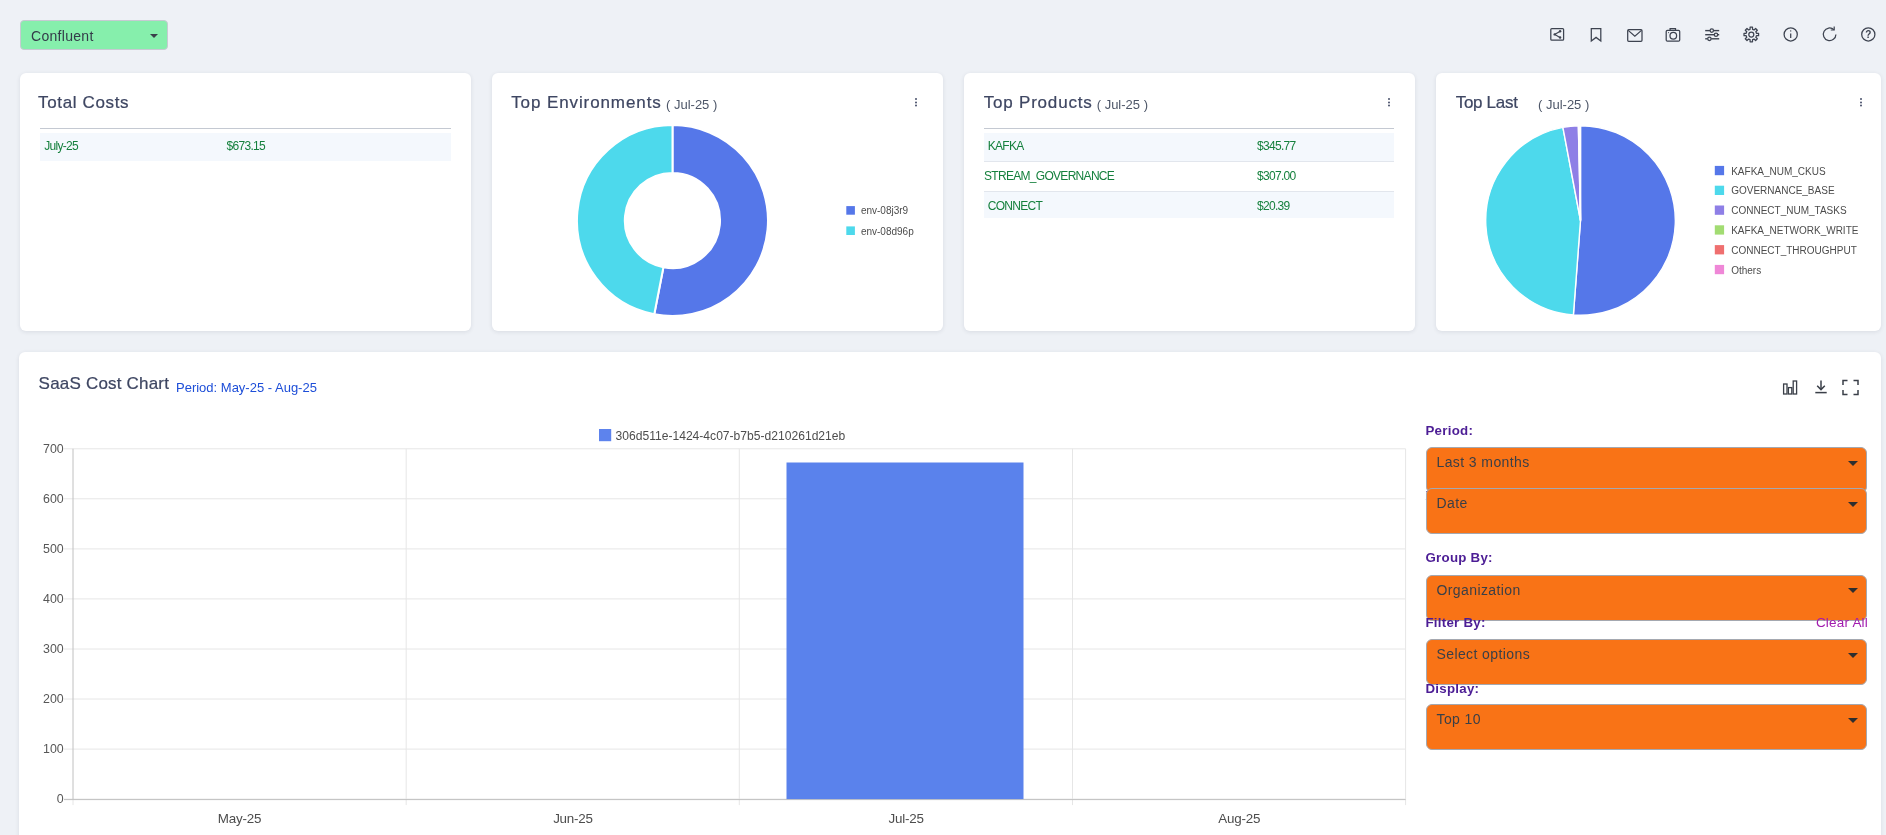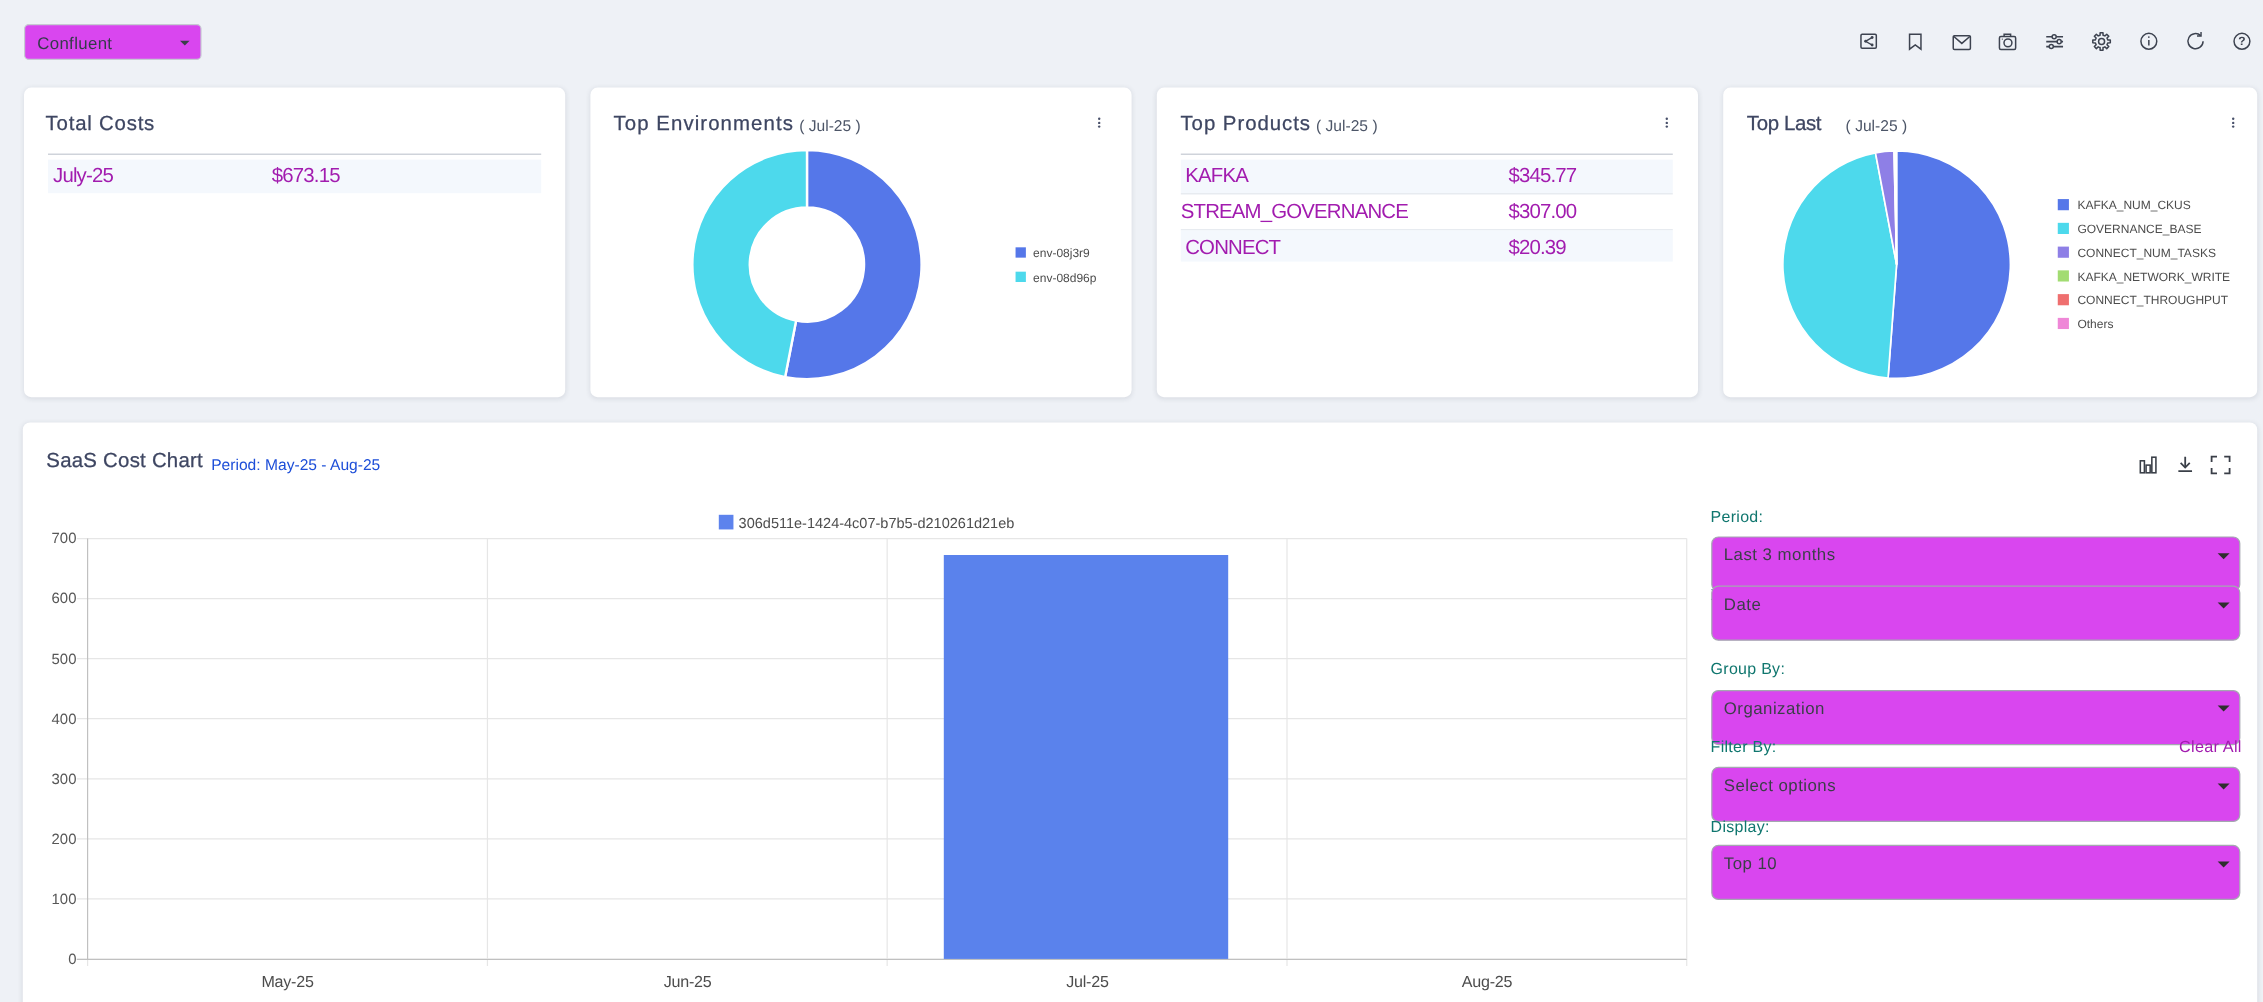--- a/index.html
+++ b/index.html
@@ -4,29 +4,29 @@
 html,body{width:1886px;height:835px;overflow:hidden}
 body{background:#eef1f6;font-family:"Liberation Sans",sans-serif;position:relative}
 .card{position:absolute;background:#fff;border-radius:6px;box-shadow:0 1px 4px rgba(25,39,60,.10)}
 .abs{position:absolute}
 .title{color:#3e4662;font-size:17px;line-height:17px;-webkit-text-stroke:0.22px #3e4662;white-space:nowrap}
 .sub{color:#4d5668;font-size:13px;line-height:13px;white-space:nowrap}
 .kebab circle{fill:#48506a}
 .tbl-top{position:absolute;height:1px;background:#c4c9d2}
 .row-light{position:absolute;background:#f4f8fd}
 .row-line{position:absolute;height:1px;background:#e2e6ed}
-.cell{position:absolute;font-size:17px;line-height:13.5px;color:#a21caf;letter-spacing:-0.7px;white-space:nowrap}
-.lbl{position:absolute;font-size:13.3px;line-height:13.3px;font-weight:normal;color:#0f766e;letter-spacing:0.25px;white-space:nowrap}
-.selbox{position:absolute;left:1425.5px;width:441px;height:46px;border:1px solid #a4a8b0;border-radius:6px;background:#d946ef}
+.cell{position:absolute;font-size:12px;line-height:13.5px;color:#15803d;letter-spacing:-0.7px;white-space:nowrap}
+.lbl{position:absolute;font-size:13.3px;line-height:13.3px;font-weight:bold;color:#4c1d95;letter-spacing:0.25px;white-space:nowrap}
+.selbox{position:absolute;left:1425.5px;width:441px;height:46px;border:1px solid #a4a8b0;border-radius:6px;background:#f97316}
 .selbox span{position:absolute;left:10px;top:7px;font-size:14px;line-height:15px;color:#3a3f47;letter-spacing:0.4px;white-space:nowrap}
 .selbox i{position:absolute;right:8px;top:12.5px;width:0;height:0;border-left:5px solid transparent;border-right:5px solid transparent;border-top:5.5px solid #2e2e2e}
 </style></head>
 <body>
 
-<div class="abs" style="left:20px;top:20px;width:148px;height:30px;border:1px solid #c6cad2;border-radius:4px;background:#d946ef">
+<div class="abs" style="left:20px;top:20px;width:148px;height:30px;border:1px solid #c6cad2;border-radius:4px;background:#86efac">
   <span style="position:absolute;left:10px;top:6.5px;font-size:14px;letter-spacing:0.3px;color:#333b49">Confluent</span>
   <span style="position:absolute;right:9px;top:13px;width:0;height:0;border-left:4px solid transparent;border-right:4px solid transparent;border-top:4.5px solid #3a3f4a"></span>
 </div>
 
 <svg class="abs" style="left:1540px;top:20px" width="346" height="30" viewBox="1540 20 346 30" fill="none" stroke="#3d4350" stroke-width="1.25">
 
   <rect x="1550.8" y="28.5" width="12.8" height="11.7" rx="1"></rect>
   <g stroke-width="1.1">
     <line x1="1554.9" y1="34.3" x2="1559.9" y2="31.4"></line>
     <line x1="1554.9" y1="34.6" x2="1559.9" y2="37.4"></line>

